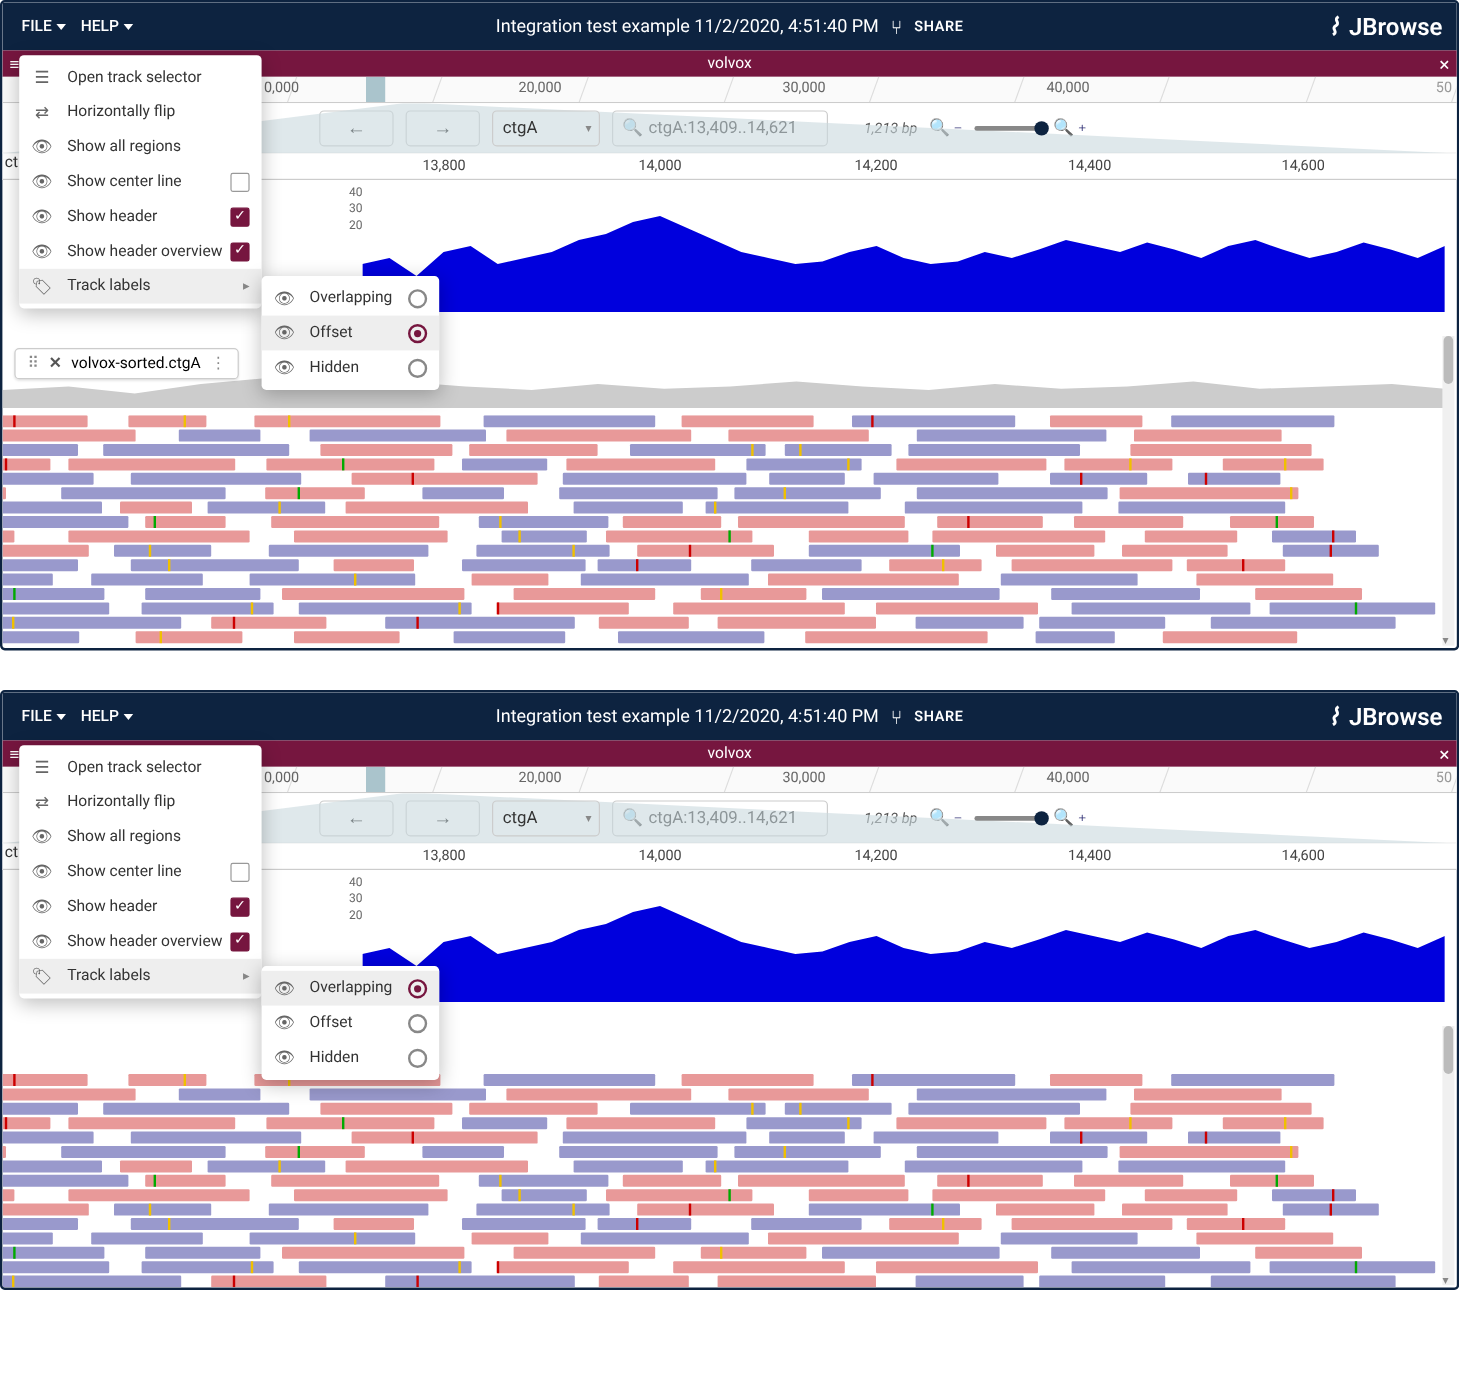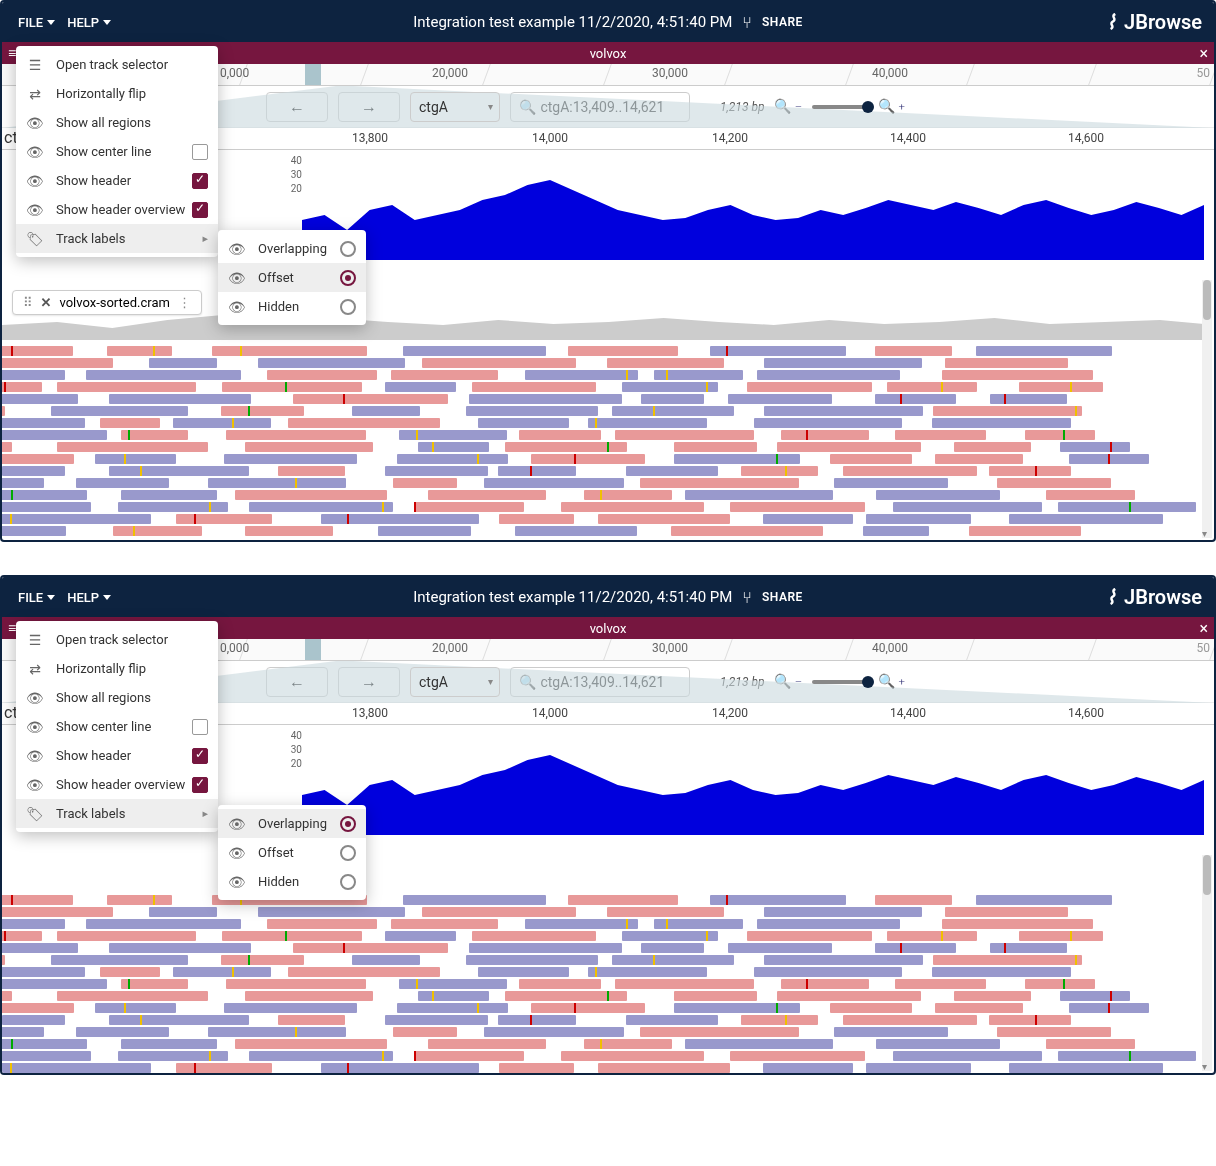--- a/index.html
+++ b/index.html
@@ -78,21 +78,21 @@
   .menu-item .sub-arrow { position:absolute; right:10px; font-size:11px; color:#888; }
   .menu-item.active { background:#eee; }
 
   .submenu { position:absolute; left:216px; width:148px; background:#fff; border-radius:4px; box-shadow:0 4px 16px rgba(0,0,0,0.25); z-index:21; padding:4px 0; }
   .submenu .menu-item { height:29px; }
   .submenu .radio { position:absolute; right:10px; width:16px; height:16px; border:2px solid #888; border-radius:50%; }
   .submenu .radio.on { border-color:#76163f; }
   .submenu .radio.on::after { content:""; position:absolute; left:3px; top:3px; width:6px; height:6px; background:#76163f; border-radius:50%; }
   .submenu .menu-item.sel { background:#eee; }
 
-  .truncated-left { position:absolute; left:2px; top:128px; font-size:16px; color:#333; z-index:3; }
+  .truncated-left { position:absolute; left:2px; top:128px; font-size:13px; color:#333; z-index:3; }
 
   .gap { height:33px; }
 </style>
 </head>
 <body>
 
 <div class="instance">
   <div class="appbar">
     <div class="mbtn">
         <span>FILE</span>
@@ -181,21 +181,21 @@
           <div>20</div>
       </div>
       <div class="cov-bars"><svg class="cov-svg" viewBox="0 0 800 100" preserveAspectRatio="none">
         <path d="M0,60 L20,55 L40,70 L60,50 L80,45 L100,60 L120,55 L140,50 L160,40 L180,35 L200,25 L220,20 L240,30 L260,40 L280,50 L300,55 L320,60 L340,58 L360,50 L380,45 L400,55 L420,60 L440,58 L460,50 L480,55 L500,48 L520,40 L540,45 L560,50 L580,42 L600,48 L620,55 L640,45 L660,40 L680,48 L700,55 L720,50 L740,42 L760,48 L780,55 L800,45 L800,100 L0,100 Z" fill="#0000dd"></path>
       </svg></div>
     </div>
 
     <div class="tracklabel-float">
       <span class="drag-handle">⠿</span>
       <span class="close-x">✕</span>
-      <span>volvox-sorted.cram</span>
+      <span>volvox-sorted.ctgA</span>
       <span style="color:#888;">⋮</span>
     </div>
 
     <div class="cov-grey">
       <svg width="100%" height="100%" viewBox="0 0 1090 40" preserveAspectRatio="none">
         <path d="M0,25 L50,22 L100,28 L150,20 L200,15 L250,10 L300,18 L350,22 L400,25 L450,20 L500,24 L550,22 L600,18 L650,22 L700,25 L750,20 L800,24 L850,22 L900,18 L950,24 L1000,22 L1050,20 L1090,24 L1090,40 L0,40 Z" fill="#ccc"></path>
       </svg>
       <div style="position:absolute;left:280px;top:-14px;font-size:10px;color:#666;">
           <div style="text-align:right;width:20px">20</div>
         </div>

